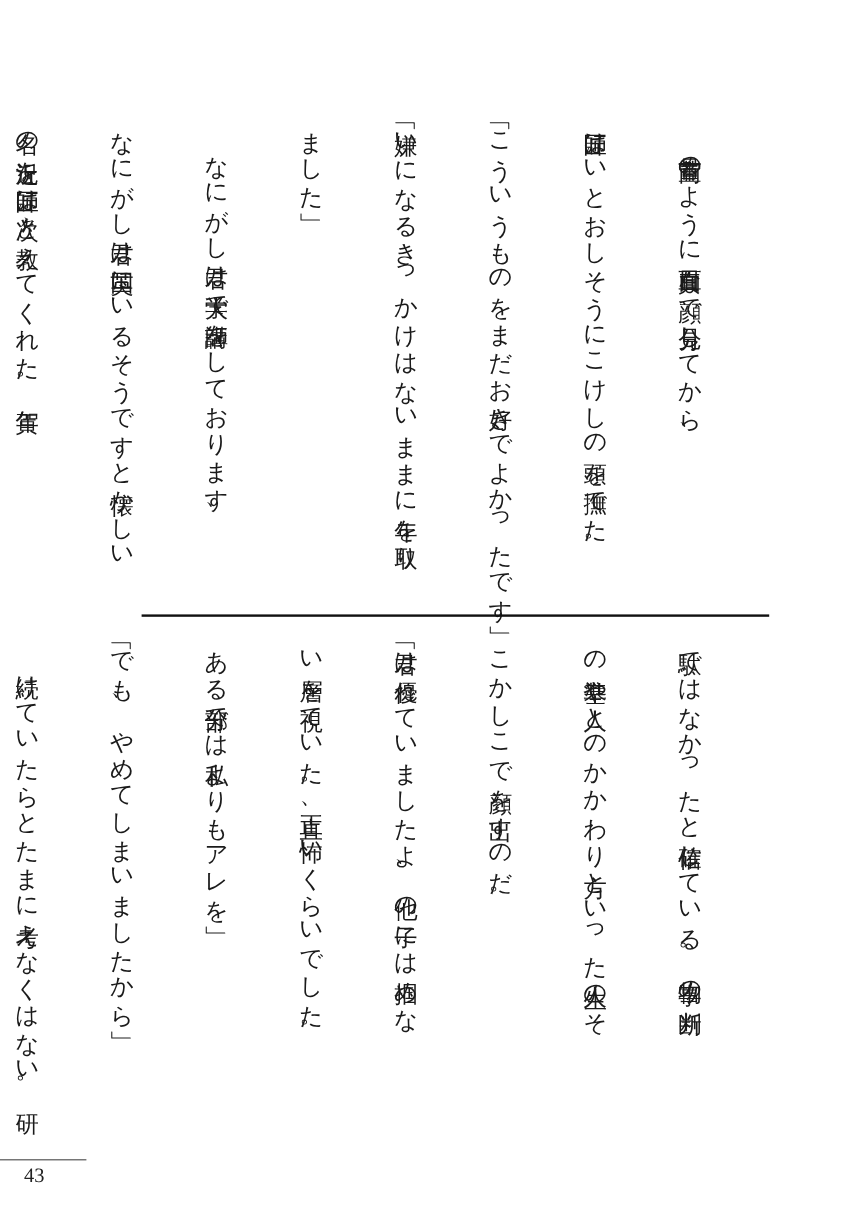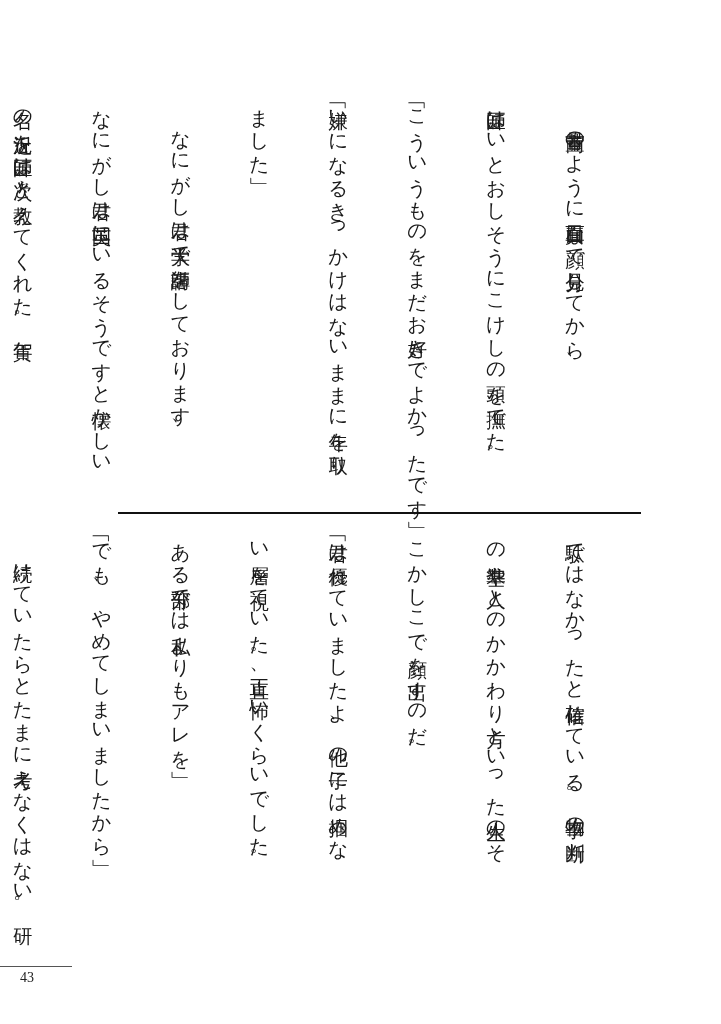--- a/index.html
+++ b/index.html
@@ -22,21 +22,21 @@
     position: absolute; left: 118px; top: 512px; width: 523px; height: 0;
     border-top: 2px solid #111;
   }
   .footer-rule {
     position: absolute; left: 0; top: 966px; width: 72px; height: 0;
     border-top: 1px solid #555;
   }
   .page-number {
     position: absolute; left: 20px; top: 970px;
     font-family: "Liberation Serif", "DejaVu Serif", serif;
-    font-size: 14px; color: #222;
+    font-size: 17px; color: #222;
   }
 </style>
 </head>
 <body>
 
 <div class="page">
 
   <div class="block block-top">
     <span class="col">　骨董商のように真面目な顔で見分してから、</span>
     <span class="col">師匠はいとおしそうにこけしの頭を撫でた。</span>

